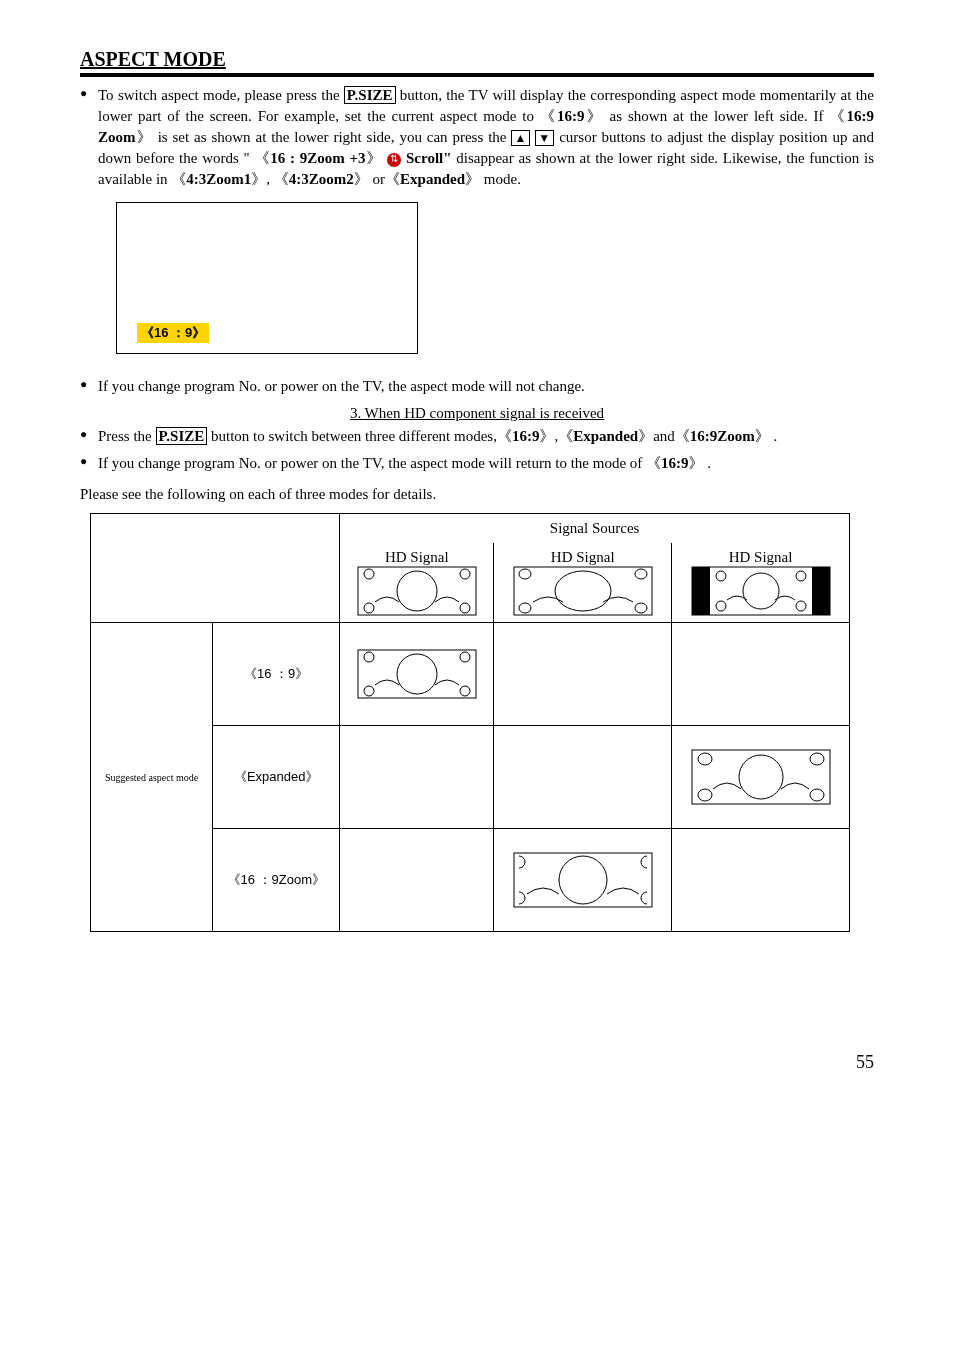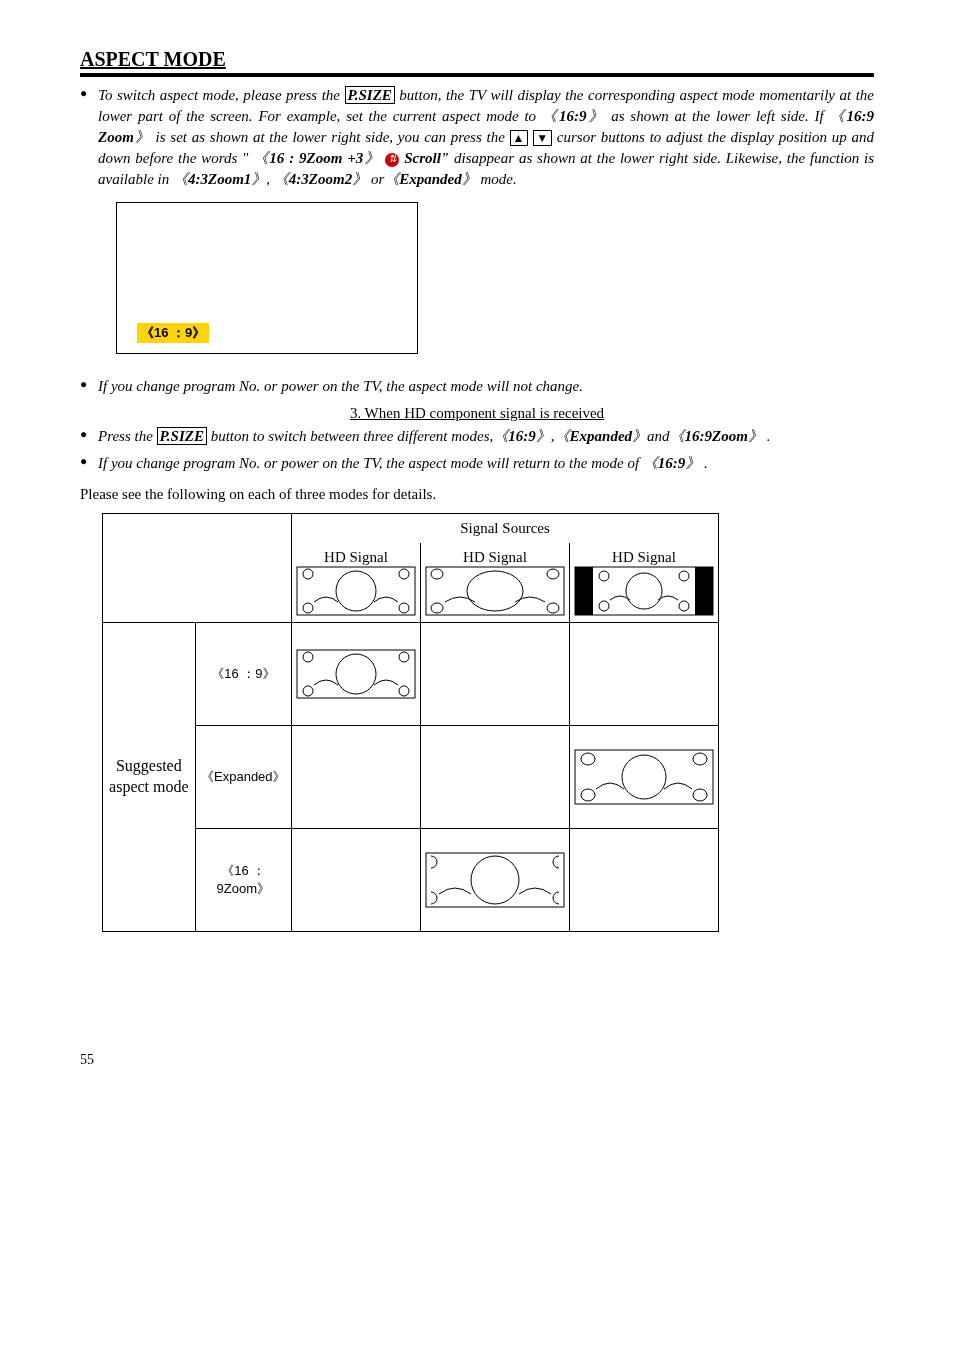--- a/index.html
+++ b/index.html
@@ -22,21 +22,20 @@
     border-top: 4px solid #000;
     margin-bottom: 8px;
   }
   .para {
     text-align: justify;
     line-height: 1.4;
     margin: 0 0 6px 18px;
   }
   .bullet {
     position: relative;
-    font-style: italic;
   }
   .bullet::before {
     content: "●";
     position: absolute;
     left: -18px;
     top: 0;
     font-size: 12px;
   }
   .boxed {
     border: 1px solid #000;
@@ -90,35 +89,35 @@
   }
   .subhead {
     margin: 8px 0 4px 0;
     text-align: center;
   }
   .note {
     margin: 12px 0 10px 0;
   }
   table.modes {
     border-collapse: collapse;
-    width: 617px;
-    margin-left: 22px;
+    width: 760px;
+    margin-left: 10px;
   }
   table.modes td, table.modes th {
     border: 1px solid #000;
     vertical-align: middle;
     text-align: center;
     padding: 6px 4px;
     font-weight: normal;
   }
   .sig-cell { height: 90px; }
   .mode-cell { height: 90px; font-family: Arial, sans-serif; font-size: 13px; }
-  .rotated { font-size: 16px; line-height: 1.3; }
+  .rotated { font-size: 10px; line-height: 1.3; }
   svg.face { display: block; margin: 0 auto; }
-  .page-num { text-align: left; margin-top: 120px; font-size: 14px; }
+  .page-num { text-align: right; margin-top: 120px; font-size: 18px; }
 </style>
 </head>
 <body>
 
 <h1 class="title">ASPECT MODE</h1>
 <div class="rule"></div>
 
 <p class="para bullet">
   <span>To switch aspect mode, please press the </span><span class="boxed">P.SIZE</span><span> button, the TV will display the corresponding aspect mode momentarily at the lower part of the screen. For example, set the current aspect mode to  《</span><b>16:9</b><span>》  as shown at the lower left side. If  《</span><b>16:9 Zoom</b><span>》  is set as shown at the lower right side, you can press the </span><span class="keybox">▲</span> <span class="keybox">▼</span><span> cursor buttons to adjust the display position up and down before the words  " 《</span><b>16 : 9Zoom   +3</b><span>》 </span><span class="scroll-icon"></span> <b>Scroll"</b><span> disappear as shown at the lower right side. Likewise, the function is available in 《</span><b>4:3Zoom1</b><span>》, 《</span><b>4:3Zoom2</b><span>》 or《</span><b>Expanded</b><span>》 mode.</span>
 </p>

